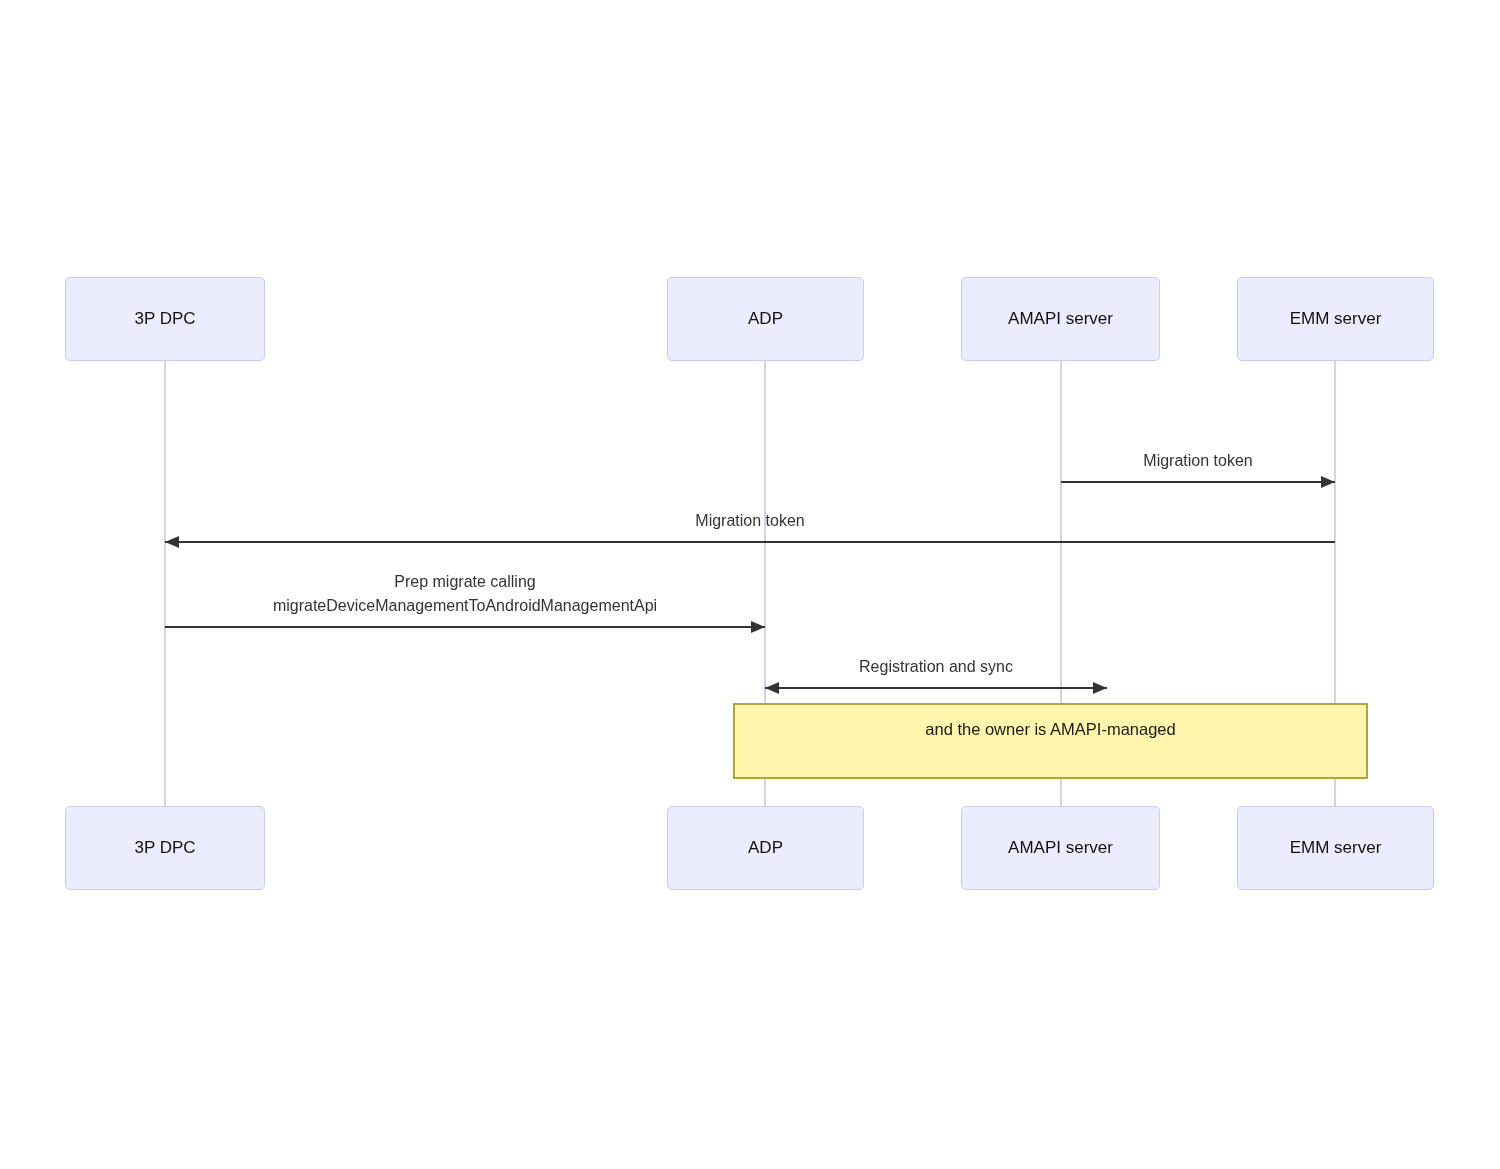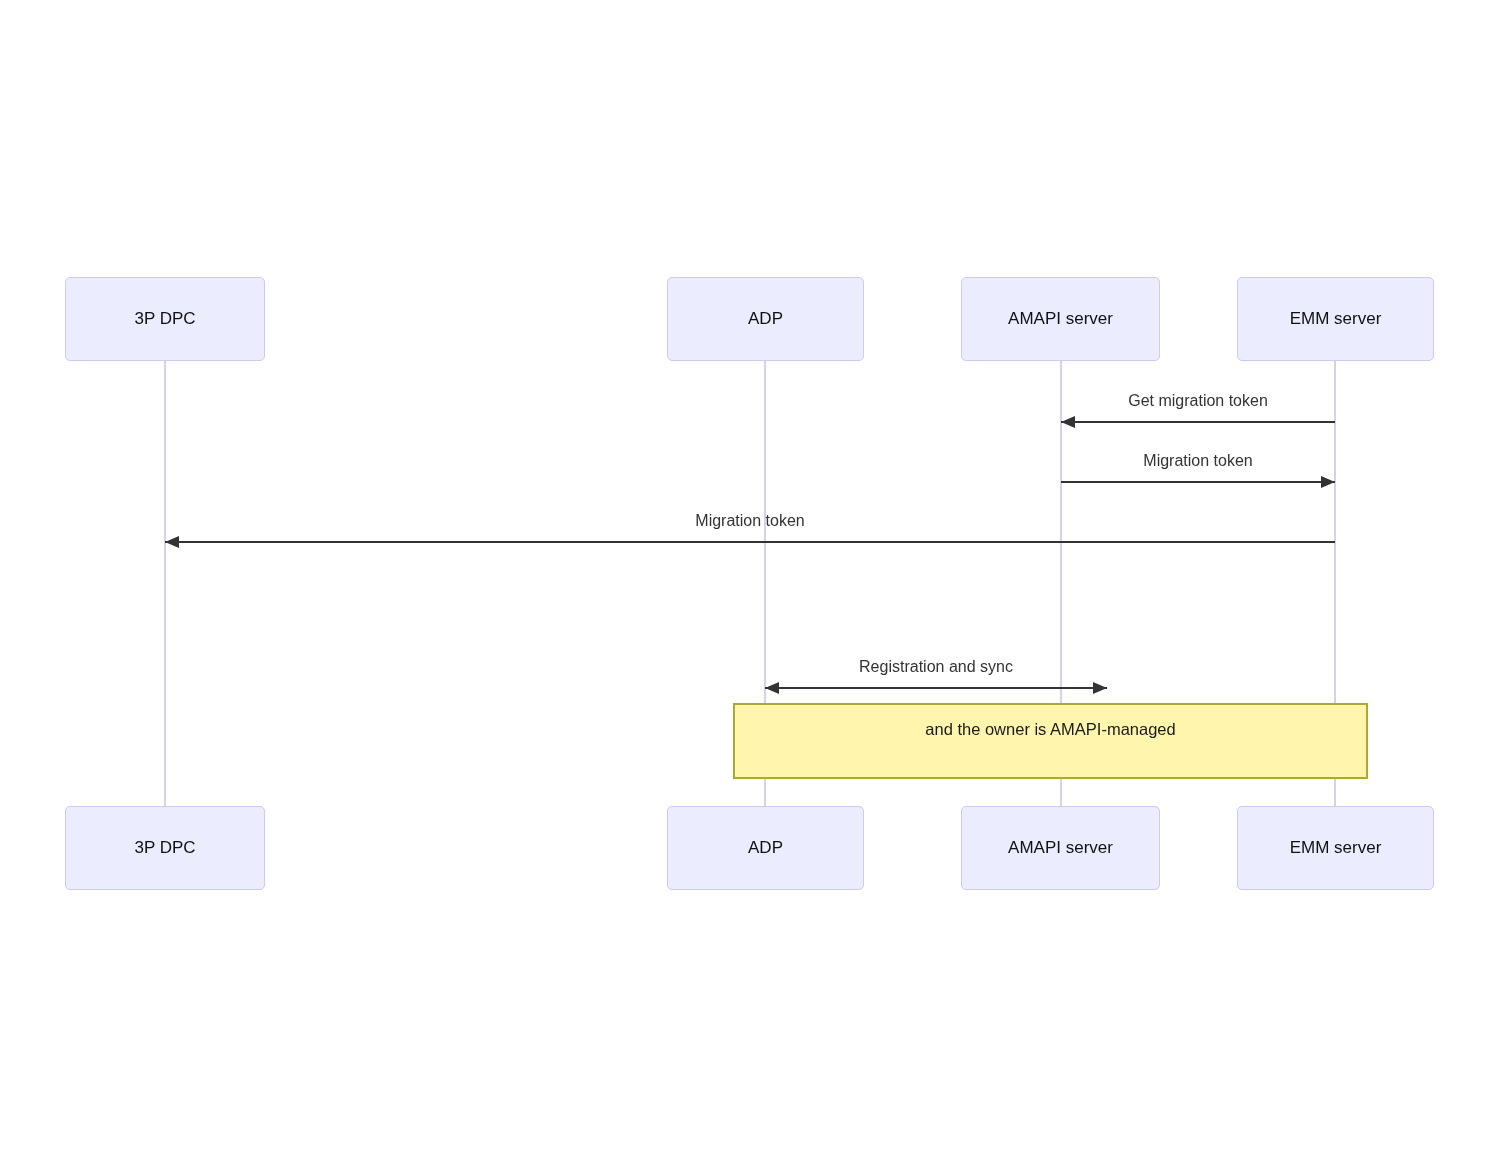--- a/index.html
+++ b/index.html
@@ -121,38 +121,41 @@
   <div class="actor top" style="left:667px;width:197px">
     <span>ADP</span>
   </div>
   <div class="actor top" style="left:961px;width:199px">
     <span>AMAPI server</span>
   </div>
   <div class="actor top" style="left:1237px;width:197px">
     <span>EMM server</span>
   </div>
 
-  <div class="msg" style="left:1061px;top:389px;width:274px;height:34px">
-    <div class="label">Get migration token</div>
-    <div class="line"></div>
-    <div class="head-left"></div>
-  </div>
 
   <div class="msg" style="left:1061px;top:449px;width:274px;height:34px">
     <div class="label">Migration token</div>
     <div class="line"></div>
     <div class="head-right"></div>
   </div>
 
   <div class="msg" style="left:165px;top:509px;width:1170px;height:34px">
     <div class="label">Migration token</div>
     <div class="line"></div>
     <div class="head-left"></div>
   </div>
 
+  <div class="msg" style="left:165px;top:566px;width:600px;height:62px">
+    <div class="label">
+      <span style="display:block">Prep migrate calling</span>
+      <span style="display:block">migrateDeviceManagementToAndroidManagementApi</span>
+    </div>
+    <div class="line"></div>
+    <div class="head-right"></div>
+  </div>
 
   <div class="msg" style="left:765px;top:655px;width:342px;height:34px">
     <div class="label">Registration and sync</div>
     <div class="line"></div>
     <div class="head-left"></div>
     <div class="head-right"></div>
   </div>
 
   <div class="note">
     <span style="display:block">and the owner is AMAPI-managed</span>

